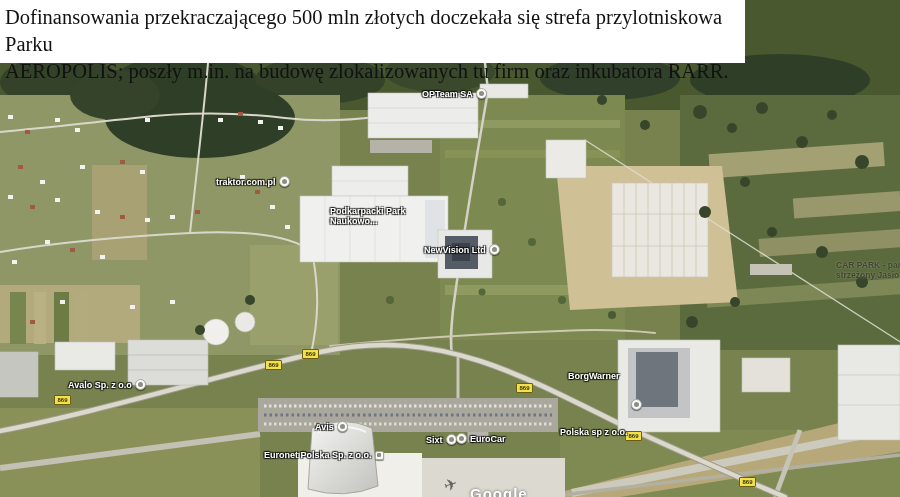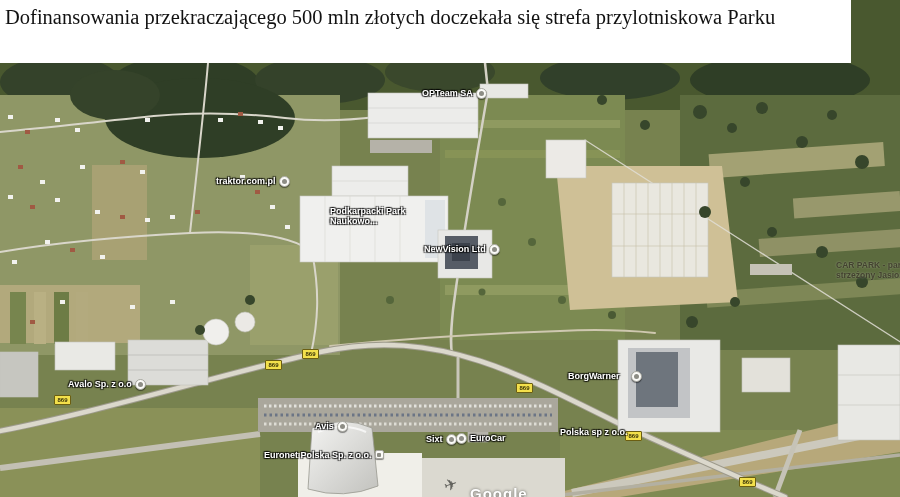--- a/index.html
+++ b/index.html
@@ -4,27 +4,27 @@
 <style>
   html,body{margin:0;padding:0;background:#222;}
   .screen{
     position:relative;width:900px;height:497px;overflow:hidden;
     font-family:"Liberation Sans",sans-serif;
     background:#77824f;
   }
   .screen svg{position:absolute;left:0;top:0;display:block;}
   
   .header-box{
-    position:absolute;left:0;top:0;width:851px;height:63px;background:#ffffff;
+    position:absolute;left:0;top:0;width:745px;height:63px;background:#ffffff;
     color:#111;font-family:"Liberation Serif",serif;font-size:20.5px;line-height:27px;
     padding:4px 0 0 5px;box-sizing:border-box;z-index:30;
   }
   
   .poi{
-    position:absolute;display:flex;gap:3px;z-index:20;
+    position:absolute;display:flex;align-items:center;gap:3px;z-index:20;
     font-weight:bold;font-size:9px;line-height:10px;color:#fff;white-space:nowrap;
     text-shadow:-1px -1px 1px rgba(0,0,0,.75),1px -1px 1px rgba(0,0,0,.75),
                 -1px 1px 1px rgba(0,0,0,.75),1px 1px 1px rgba(0,0,0,.75);
     cursor:pointer;
   }
   .poi .lines{display:flex;flex-direction:column;}
   .poi.center .lines{align-items:center;gap:46px;}
   .poi.dark{
     color:#43422f;font-size:8.5px;font-weight:bold;
     text-shadow:0 0 2px rgba(255,255,255,.35);cursor:default;
@@ -258,20 +258,21 @@
         <circle cx="562" cy="300" r="4" fill="#55663b"></circle>
       <circle cx="612" cy="315" r="4" fill="#4a5a34"></circle>
         <circle cx="250" cy="300" r="5"></circle>
       <circle cx="200" cy="330" r="5"></circle>
         <circle cx="390" cy="300" r="4" fill="#55663b"></circle>
     </g>
   </svg>
 
   <div class="header-box">
     <div>Dofinansowania przekraczającego 500 mln złotych doczekała się strefa przylotniskowa Parku</div>
+    <div>AEROPOLIS; poszły m.in. na budowę zlokalizowanych tu firm oraz inkubatora RARR.</div>
   </div>
 
   <div class="poi" style="left:422px;top:88px">
     <span class="lines">
         <span>OPTeam SA</span>
       </span>
     <span class="marker"></span>
   </div>
 
   <div class="poi" style="left:216px;top:176px">

